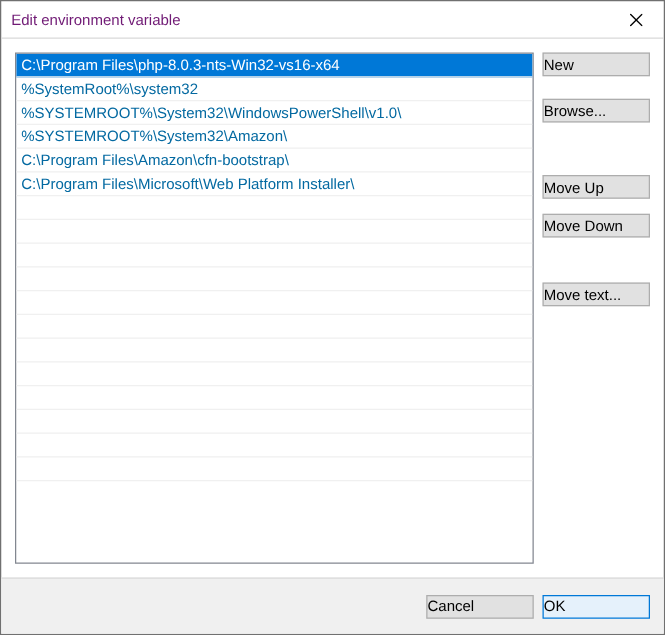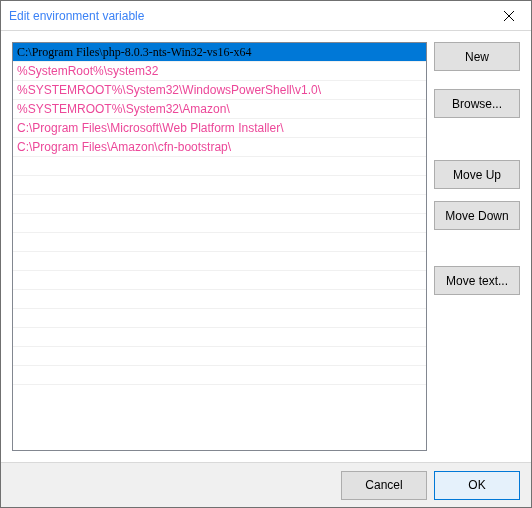--- a/index.html
+++ b/index.html
@@ -23,21 +23,21 @@
   .titlebar {
     height: 30px;
     display: flex;
     align-items: center;
     justify-content: space-between;
     padding: 0 0 0 8px;
     border-bottom: 1px solid #d9d9d9;
   }
   .titlebar-title {
     font-size: 12px;
-    color: #3b82f6;
+    color: #701a75;
   }
   .close-btn {
     width: 45px;
     height: 29px;
     display: flex;
     align-items: center;
     justify-content: center;
     color: #000;
   }
   .close-btn svg { width: 10px; height: 10px; }
@@ -56,46 +56,45 @@
     flex-direction: column;
   }
   .list-item {
     height: 19px;
     line-height: 19px;
     padding: 0 4px;
     border-bottom: 1px solid #f0f0f0;
     white-space: nowrap;
     overflow: hidden;
     text-overflow: ellipsis;
-    color: #ec4899;
+    color: #0369a1;
   }
   .list-item.selected {
     background: #0078d7;
-    color: #000000;
-    font-family: Liberation Serif, serif;
+    color: #ffffff;
   }
   .list-item.empty {
     color: transparent;
   }
   .side-buttons {
     width: 86px;
     display: flex;
     flex-direction: column;
     gap: 6px;
   }
   .btn {
-    height: 29px;
+    height: 19px;
     border: 1px solid #adadad;
     background: #e1e1e1;
     font-family: inherit;
     font-size: 12px;
     color: #000;
     padding: 0;
     cursor: default;
-    text-align: center;
+    text-align: left;
   }
   .gap-small { height: 0px; }
   .spacer { height: 24px; }
   .footer {
     height: 45px;
     border-top: 1px solid #d9d9d9;
     display: flex;
     align-items: center;
     justify-content: flex-end;
     padding: 0 11px;
@@ -123,22 +122,22 @@
       </svg>
     </div>
   </div>
 
   <div class="content">
     <div class="listbox" id="listbox">
         <div class="list-item selected">C:\Program Files\php-8.0.3-nts-Win32-vs16-x64</div>
         <div class="list-item">%SystemRoot%\system32</div>
         <div class="list-item">%SYSTEMROOT%\System32\WindowsPowerShell\v1.0\</div>
         <div class="list-item">%SYSTEMROOT%\System32\Amazon\</div>
+        <div class="list-item">C:\Program Files\Amazon\cfn-bootstrap\</div>
         <div class="list-item">C:\Program Files\Microsoft\Web Platform Installer\</div>
-        <div class="list-item">C:\Program Files\Amazon\cfn-bootstrap\</div>
         <div class="list-item empty">&nbsp;</div>
         <div class="list-item empty">&nbsp;</div>
         <div class="list-item empty">&nbsp;</div>
         <div class="list-item empty">&nbsp;</div>
         <div class="list-item empty">&nbsp;</div>
         <div class="list-item empty">&nbsp;</div>
         <div class="list-item empty">&nbsp;</div>
         <div class="list-item empty">&nbsp;</div>
         <div class="list-item empty">&nbsp;</div>
         <div class="list-item empty">&nbsp;</div>

